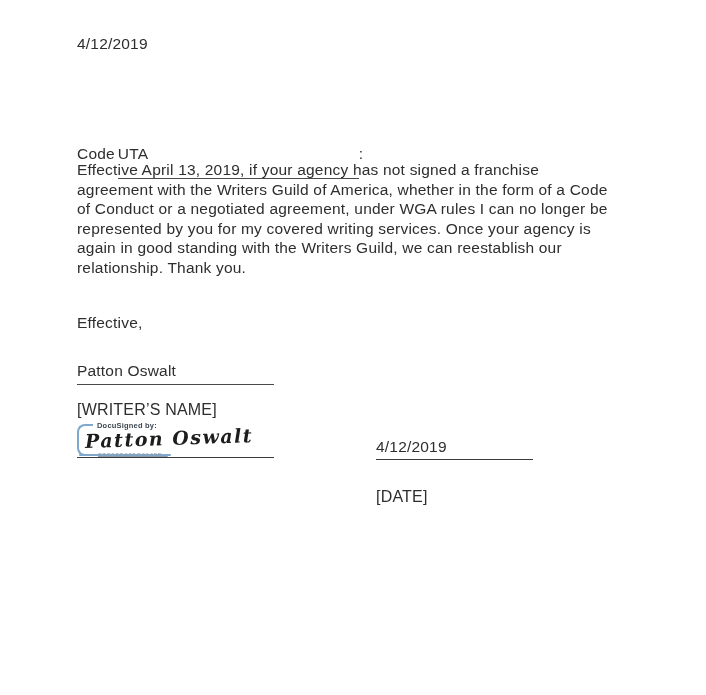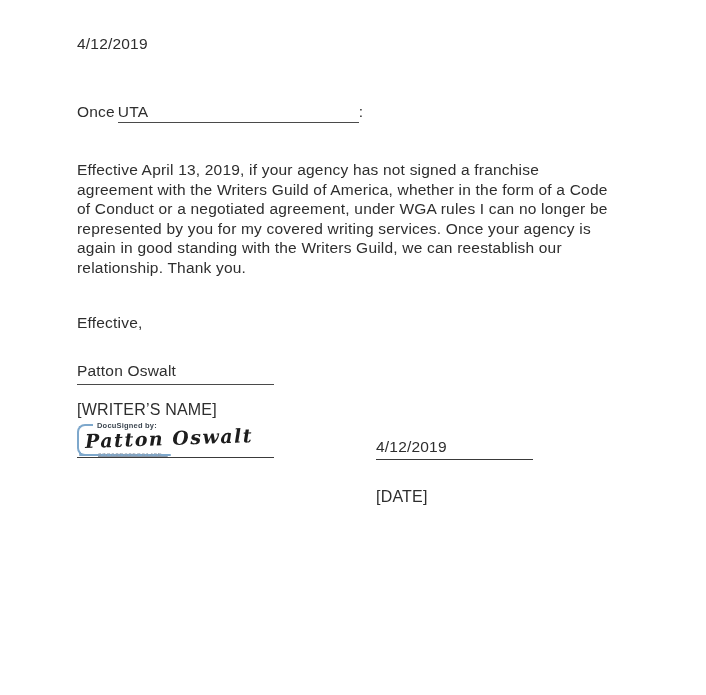--- a/index.html
+++ b/index.html
@@ -26,22 +26,23 @@
   .salutation {
     position: absolute;
     left: 77px; top: 103px;
     white-space: nowrap;
   }
   .fill-line {
     display: inline-block;
     width: 241px;
     border-bottom: 1.5px solid #4a4a4a;
     margin-left: 3px;
-    padding-bottom: 1px;
+    padding-bottom: 15px;
     vertical-align: baseline;
+    margin-top: 42px;
   }
   .body-text {
     position: absolute;
     left: 77px; top: 160px;
     width: 578px;
     line-height: 19.6px;
     white-space: pre-line;
   }
   .closing {
     position: absolute;
@@ -133,21 +134,21 @@
   }
 </style>
 </head>
 <body>
 
 <div class="page">
 
   <div class="date-top t15">4/12/2019</div>
 
   <div class="salutation t15">
-    <span>Once</span><span class="fill-line">UTA</span><span>:</span>
+    <span>Code</span><span class="fill-line">UTA</span><span>:</span>
   </div>
 
   <div class="body-text t15">Effective April 13, 2019, if your agency has not signed a franchise
 agreement with the Writers Guild of America, whether in the form of a Code
 of Conduct or a negotiated agreement, under WGA rules I can no longer be
 represented by you for my covered writing services. Once your agency is
 again in good standing with the Writers Guild, we can reestablish our
 relationship.  Thank you.</div>
 
   <div class="closing t15">Effective,</div>

